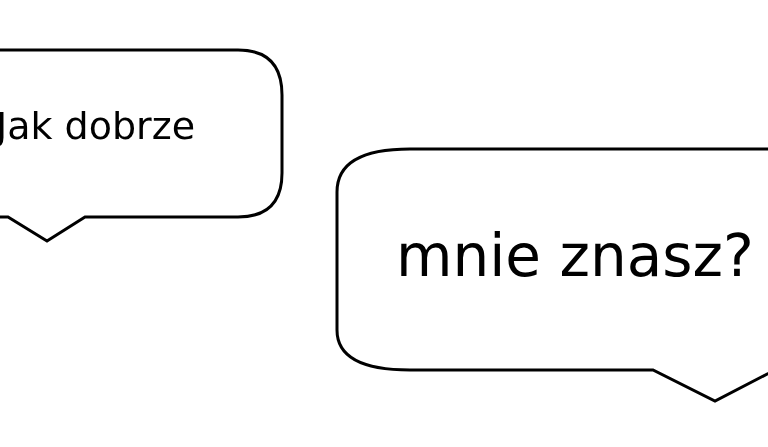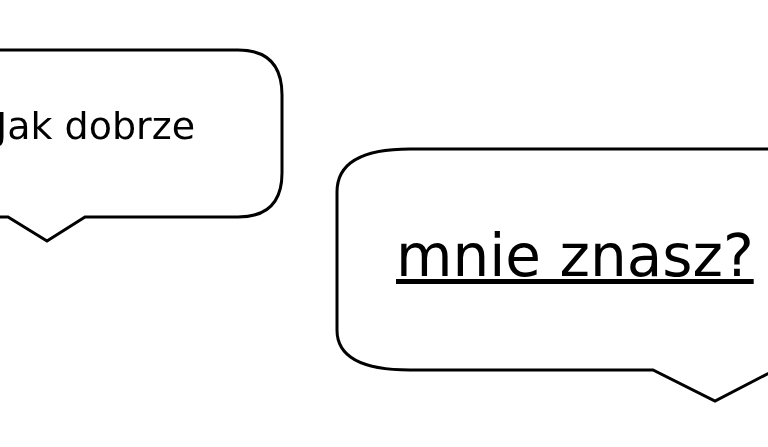--- a/index.html
+++ b/index.html
@@ -7,21 +7,21 @@
       width: 768px; height: 447px; overflow: hidden;
       background: #ffffff; position: relative;
       font-family: "DejaVu Sans", "Liberation Sans", sans-serif;
     }
     svg.bubbles { position: absolute; left: 0; top: 0; }
     .bubble-text {
       position: absolute; color: #000; white-space: nowrap;
       letter-spacing: 0px;
     }
     #t1 { left: -4px; top: 104px; font-size: 38px; }
-    #t2 { left: 396px; top: 222px; font-size: 58px; text-decoration: underline; }
+    #t2 { left: 396px; top: 222px; font-size: 58px; }
   </style>
 </head>
 <body>
 
 <svg class="bubbles" width="768" height="447" viewBox="0 0 768 447">
   <path d="M -10 50 L 238 50 Q 282 50 282 95 L 282 173 Q 282 217 238 217 L 85 217 L 47 241 L 8 217 L -10 217 Z" fill="#ffffff" stroke="#000000" stroke-width="3" stroke-linejoin="miter"></path>
   <path d="M 780 149 L 410 149 Q 337 149 337 192 L 337 330 Q 337 370 410 370 L 653 370 L 715 401 L 775 370 L 780 370" fill="#ffffff" stroke="#000000" stroke-width="3" stroke-linejoin="miter"></path>
 </svg>
 
 <div id="t1" class="bubble-text">Jak dobrze</div>

